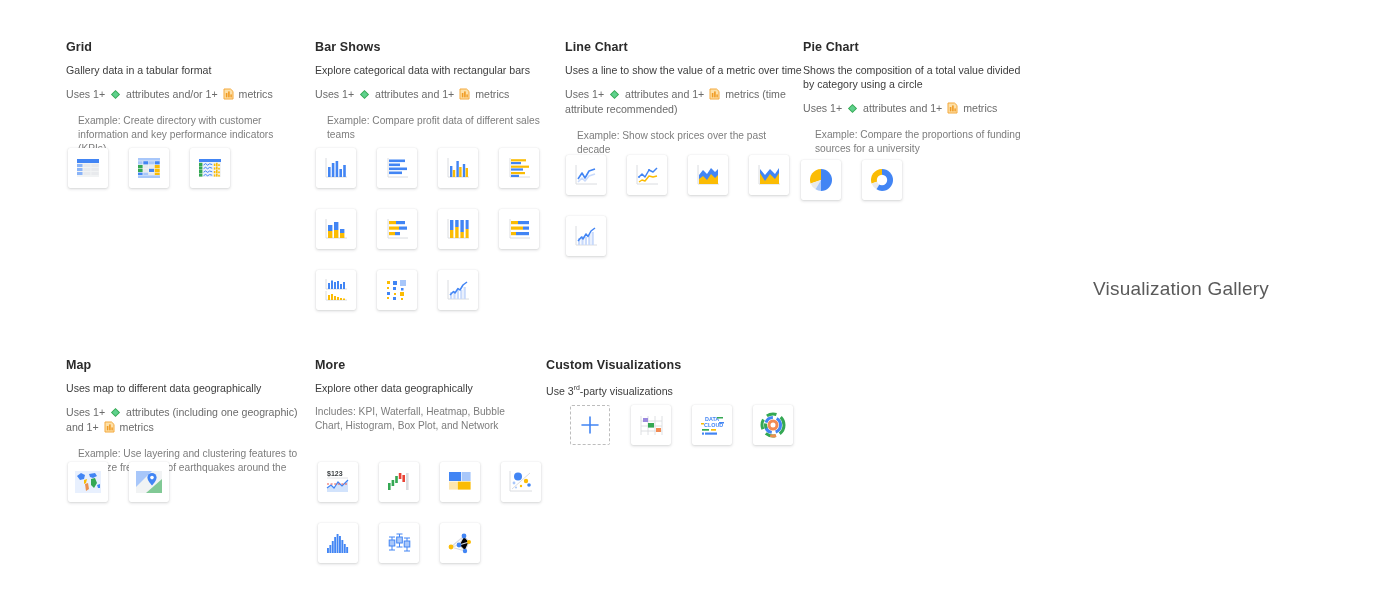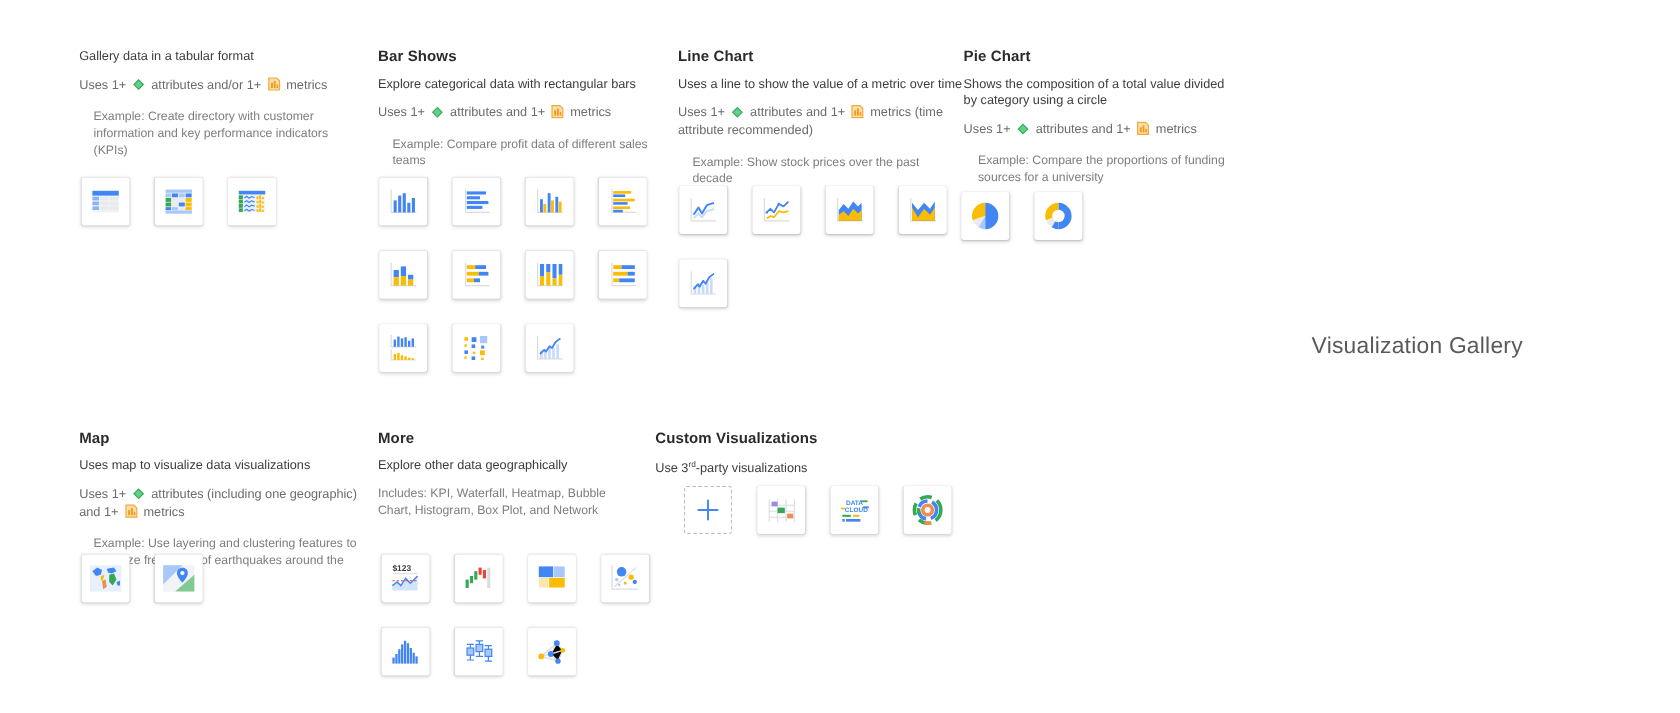--- a/index.html
+++ b/index.html
@@ -52,20 +52,21 @@
     letter-spacing:.2px;white-space:nowrap;
   }
   sup{font-size:65%;}
 </style>
 </head>
 <body>
 
 <div class="canvas">
 
   <div class="section" style="left:66px;top:40px;width:245px;">
+    <div class="sec-title">Grid</div>
     <div class="sec-sub">Gallery data in a tabular format</div>
     <div class="sec-uses">
       <span>Uses 1+</span>
       <span class="glyph"><svg width="11" height="11" viewBox="0 0 12 12">
             <path d="M6 1 L11 6 L6 11 L1 6 Z" fill="#34A853"></path>
             <path d="M6 2.4 L9.6 6 L6 9.6 L2.4 6 Z" fill="#5FD18C"></path>
           </svg></span>
       <span>attributes and/or 1+</span>
       <span class="glyph"><svg width="11" height="12" viewBox="0 0 11 12">
             <path d="M1 1 h6.5 L10 3.4 V11 H1 Z" fill="#FDE0A8" stroke="#F4A93C" stroke-width="1"></path>
@@ -408,21 +409,21 @@
         <path d="M14 14 L14 3 A11 11 0 0 0 3.6 17.6 Z" fill="#FBBC04"></path>
         <path d="M14 14 L3.6 17.6 A11 11 0 0 0 8.5 23.3 Z" fill="#E8EAED"></path>
         <path d="M14 14 L8.5 23.3 A11 11 0 0 0 14 25 Z" fill="#4285F4"></path>
         <circle cx="14" cy="14" r="5.2" fill="#ffffff"></circle>
       </svg>
     </div>
   </div>
 
   <div class="section" style="left:66px;top:358px;width:250px;">
     <div class="sec-title">Map</div>
-    <div class="sec-sub">Uses map to visualize data visualizations</div>
+    <div class="sec-sub">Uses map to different data geographically</div>
     <div class="sec-uses">
       <span>Uses 1+</span>
       <span class="glyph"><svg width="11" height="11" viewBox="0 0 12 12">
             <path d="M6 1 L11 6 L6 11 L1 6 Z" fill="#34A853"></path>
             <path d="M6 2.4 L9.6 6 L6 9.6 L2.4 6 Z" fill="#5FD18C"></path>
           </svg></span>
       <span>attributes (including one geographic) and 1+</span>
       <span class="glyph"><svg width="11" height="12" viewBox="0 0 11 12">
             <path d="M1 1 h6.5 L10 3.4 V11 H1 Z" fill="#FDE0A8" stroke="#F4A93C" stroke-width="1"></path>
             <rect x="2.8" y="5" width="1.6" height="4.4" fill="#F09B23"></rect>

